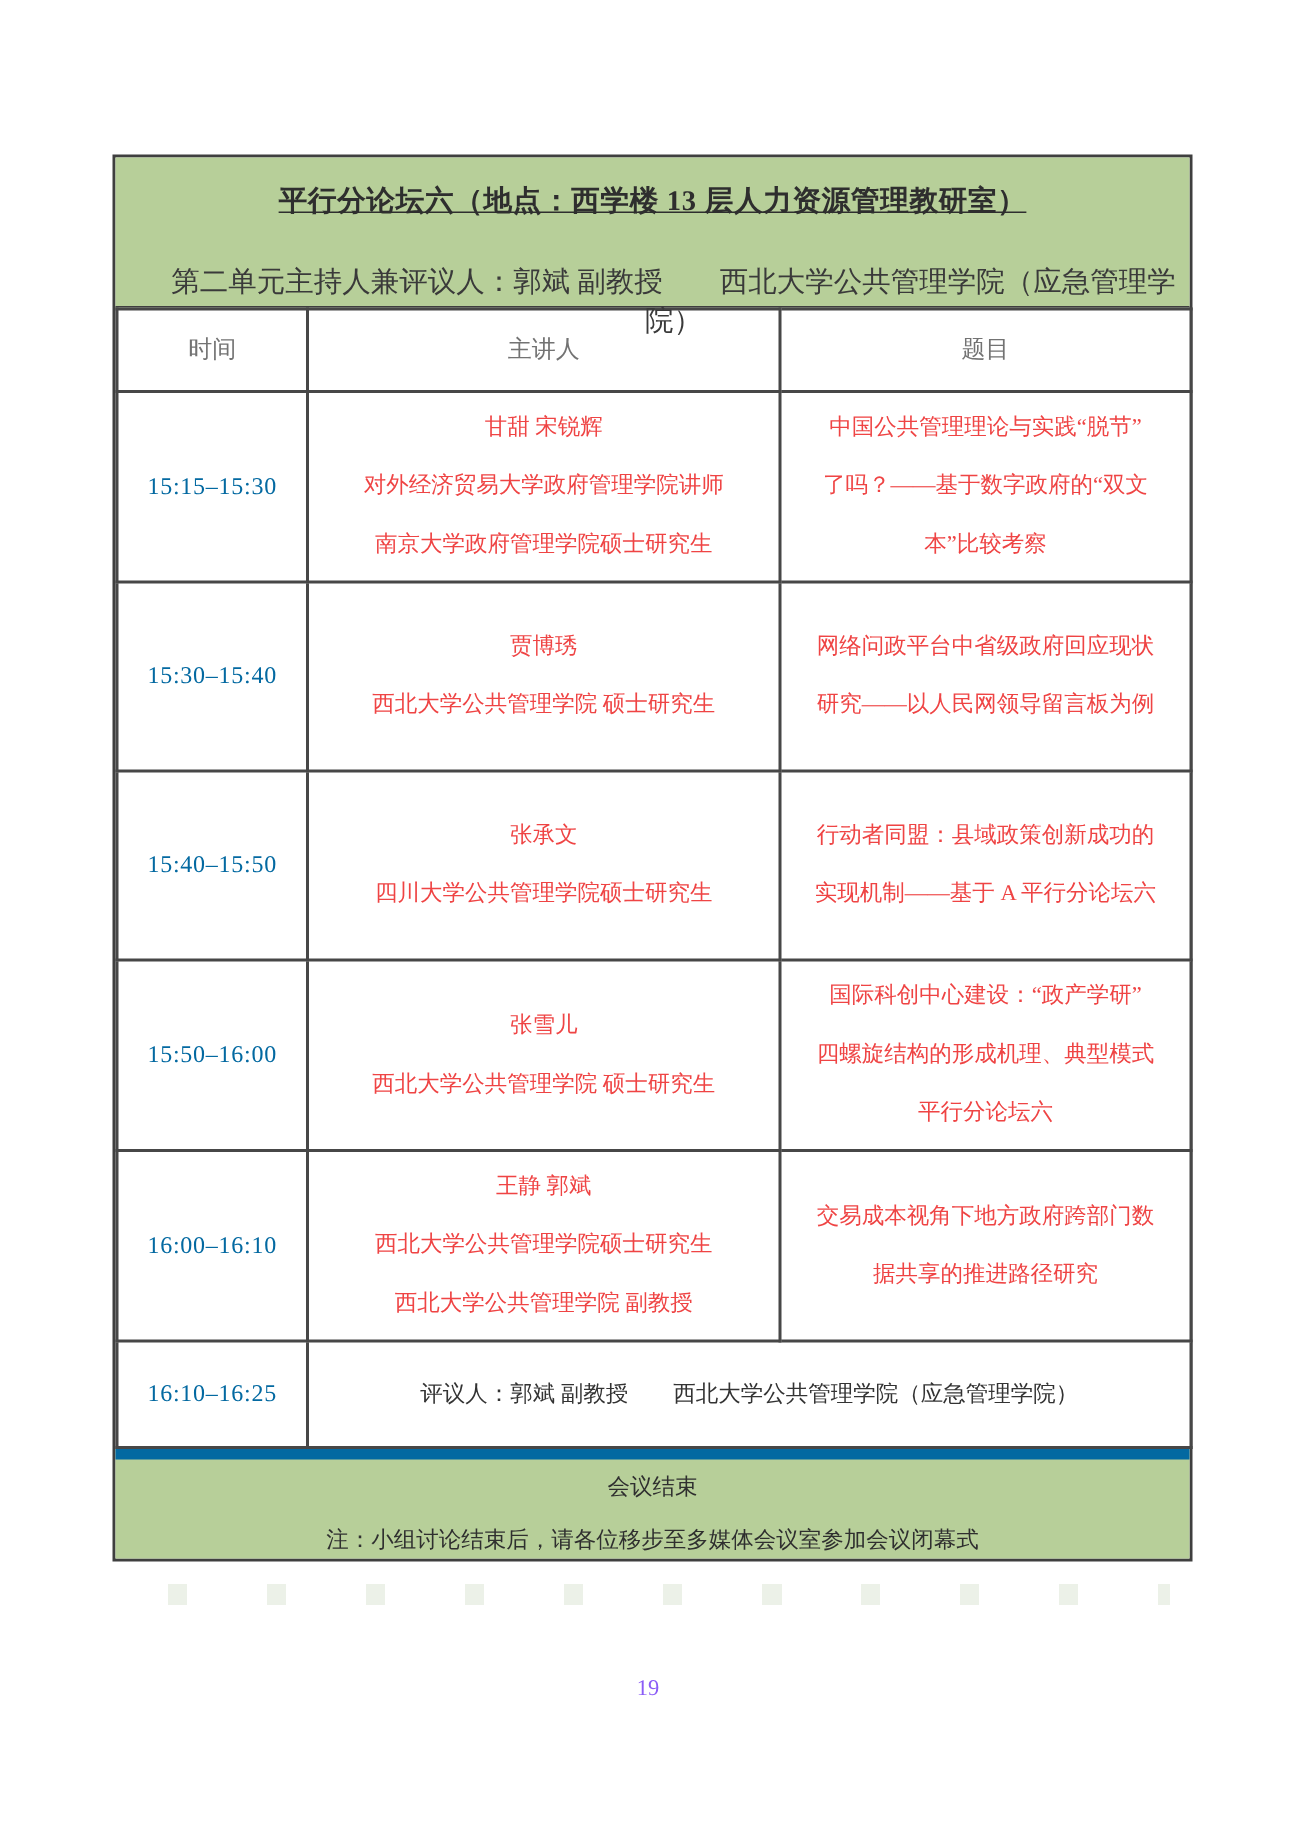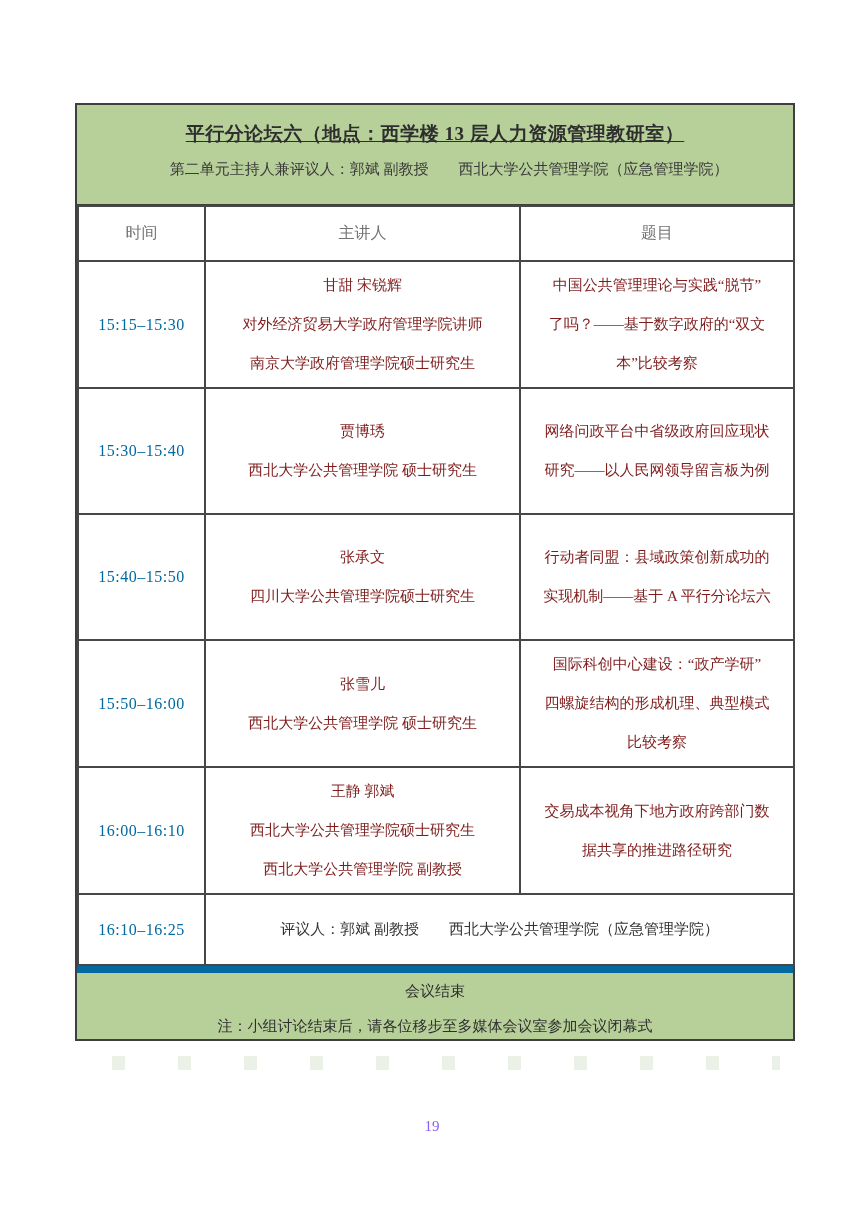--- a/index.html
+++ b/index.html
@@ -22,41 +22,41 @@
     text-align: center;
     border-bottom: 1px solid #3f3f3f;
   }
   .panel-title {
     padding-top: 16px;
     font-size: 19px; font-weight: bold; color: #2e2e2e;
     letter-spacing: 0.5px;
     text-decoration: underline;
   }
   .panel-subtitle {
-    margin-top: 13px;
-    font-size: 15px; color: #3a3a3a; padding-left: 28px;
+    margin-top: 28px;
+    font-size: 19px; color: #3a3a3a; padding-left: 28px;
   }
 
   table.schedule { width: 100%; border-collapse: collapse; table-layout: fixed; }
   .c-time    { width: 127px; }
   .c-speaker { width: 315px; }
   .c-title   { width: 274px; }
 
   table.schedule th, table.schedule td {
     border: 2px solid #474747;
     vertical-align: middle;
     text-align: center;
     background: #ffffff;
   }
   table.schedule th {
     height: 55px;
     font-size: 16px; font-weight: normal; color: #737373;
   }
   td.time { font-size: 16px; color: #0369a1; letter-spacing: 0.5px; margin-top: 40px; }
-  td.speaker, td.topic { font-size: 15px; color: #7f1d1d; padding: 4px 8px; }
+  td.speaker, td.topic { font-size: 15px; color: #ef4444; padding: 4px 8px; }
   .ln { line-height: 39px; white-space: nowrap; }
   tr.r-tall td { height: 126px; }
   tr.r-final td { height: 71px; }
   td.merged { font-size: 15px; }
 
   .panel-foot {
     background: #b7cf99;
     height: 73px;
     border-top: 7px solid #0369a1;
     text-align: center;
@@ -142,21 +142,21 @@
 
         <tr class="r-tall">
           <td class="time">15:50–16:00</td>
           <td class="speaker">
             <div class="ln">张雪儿</div>
             <div class="ln">西北大学公共管理学院 硕士研究生</div>
           </td>
           <td class="topic">
             <div class="ln">国际科创中心建设：“政产学研”</div>
             <div class="ln">四螺旋结构的形成机理、典型模式</div>
-            <div class="ln">比较考察</div>
+            <div class="ln">平行分论坛六</div>
           </td>
         </tr>
 
         <tr class="r-tall">
           <td class="time">16:00–16:10</td>
           <td class="speaker">
             <div class="ln">王静 郭斌</div>
             <div class="ln">西北大学公共管理学院硕士研究生</div>
             <div class="ln">西北大学公共管理学院 副教授</div>
           </td>

